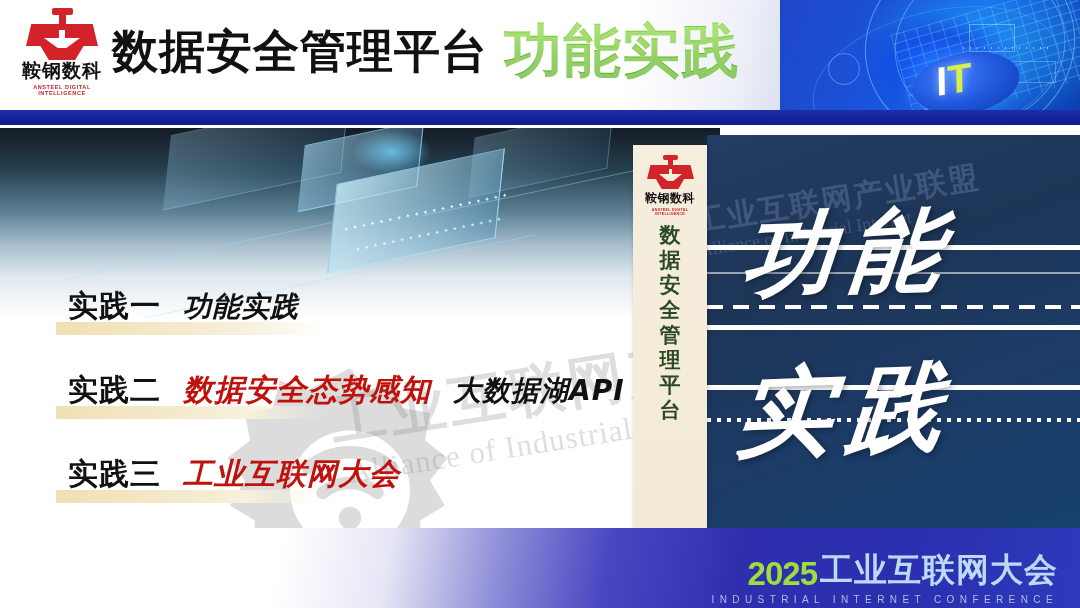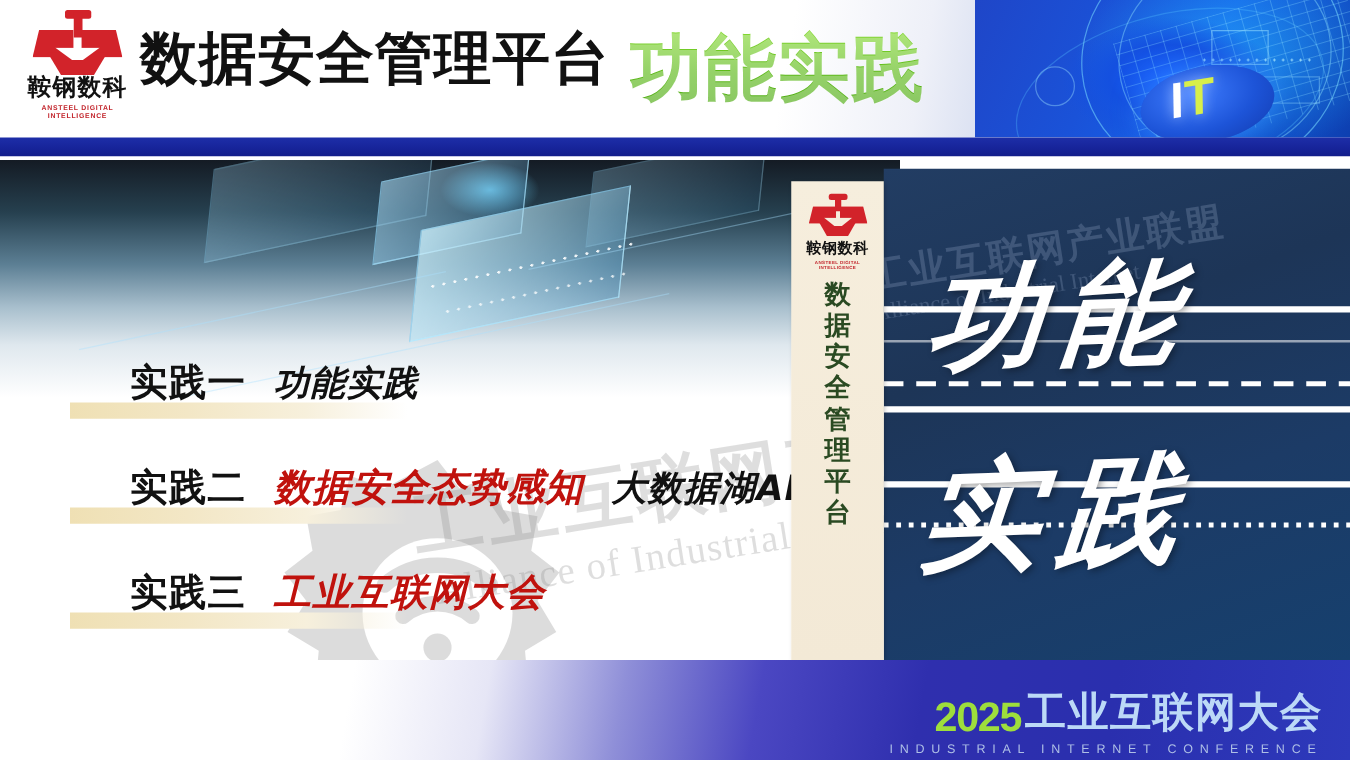--- a/index.html
+++ b/index.html
@@ -48,21 +48,21 @@
   .lm-wingR{position:absolute;left:51px;top:16px;width:33px;height:22px;background:#d2232a;
         clip-path:polygon(0 0,84% 0,100% 100%,0 100%);}
   .lm-base{position:absolute;left:18px;top:34px;width:60px;height:18px;background:#d2232a;
         clip-path:polygon(10% 0,90% 0,72% 100%,28% 100%);}
   .lm-base2{position:absolute;left:30px;top:30px;width:36px;height:10px;background:#ffffff;
         clip-path:polygon(0 0,100% 0,62% 100%,38% 100%);}
   .logo-cn{font-size:19px;font-weight:bold;color:#111;letter-spacing:1px;text-align:center;line-height:22px;}
   .logo-en{font-size:5.5px;color:#c2242b;letter-spacing:.6px;text-align:center;margin-top:2px;
         font-family:"Liberation Sans",sans-serif;font-weight:bold;}
 
-  .title-wrap{position:absolute;left:112px;top:16px;height:72px;display:flex;align-items:flex-start;gap:16px;}
+  .title-wrap{position:absolute;left:112px;top:16px;height:72px;display:flex;align-items:center;gap:16px;}
   .title-main{font-size:46px;font-weight:bold;color:#111;letter-spacing:1px;
         font-family:"DejaVu Sans","Liberation Sans",sans-serif;}
   .title-accent{font-size:58px;font-weight:bold;letter-spacing:1px;
         color:#63c11f;
         background:linear-gradient(180deg,#8fe03a 0%,#5cb918 55%,#48a50f 100%);
         -webkit-background-clip:text;background-clip:text;-webkit-text-fill-color:transparent;
         text-shadow:0 1px 0 rgba(255,255,255,.35);
         font-family:"DejaVu Sans","Liberation Sans",sans-serif;}
 
   .blue-bar{position:absolute;left:0;top:110px;width:1080px;height:15px;
@@ -91,21 +91,21 @@
   .wm-text{position:absolute;left:330px;top:215px;transform:rotate(-9deg);opacity:.28;}
   .wm-cn{font-size:56px;font-weight:bold;color:#8d8d8d;letter-spacing:4px;white-space:nowrap;
         font-family:"DejaVu Sans","Liberation Sans",sans-serif;}
   .wm-en{font-size:31px;color:#8d8d8d;letter-spacing:1px;white-space:nowrap;margin-top:-4px;margin-left:10px;
         font-family:"Liberation Serif",serif;}
 
   .rows{position:absolute;left:0;top:150px;width:640px;}
   .prow{position:relative;height:84px;}
   .prow .bar{position:absolute;left:56px;top:44px;width:270px;height:13px;
         background:linear-gradient(90deg,#efe0b4 0%,#f3e7c6 35%,#f7f0dc 70%,rgba(255,255,255,0) 100%);}
-  .prow .txt{position:absolute;left:68px;top:8px;display:flex;align-items:baseline;white-space:nowrap;margin-left:36px;}
+  .prow .txt{position:absolute;left:68px;top:8px;display:flex;align-items:baseline;white-space:nowrap;}
   .p-idx{font-size:30px;font-weight:bold;color:#111;letter-spacing:1px;
         font-family:"DejaVu Sans","Liberation Sans",sans-serif;}
   .p-key{font-size:30px;font-weight:bold;color:#c0120d;font-style:italic;letter-spacing:1px;margin-left:22px;
         font-family:"DejaVu Sans","Liberation Sans",sans-serif;}
   .p-sys{font-size:28px;color:#111;font-style:italic;font-weight:600;letter-spacing:1px;margin-left:22px;
         font-family:"DejaVu Sans","Liberation Sans",sans-serif;}
 
   
   .vbanner{position:absolute;left:633px;top:145px;width:74px;height:383px;
         background:linear-gradient(180deg,#f6eedd 0%,#f3e9d6 100%);

